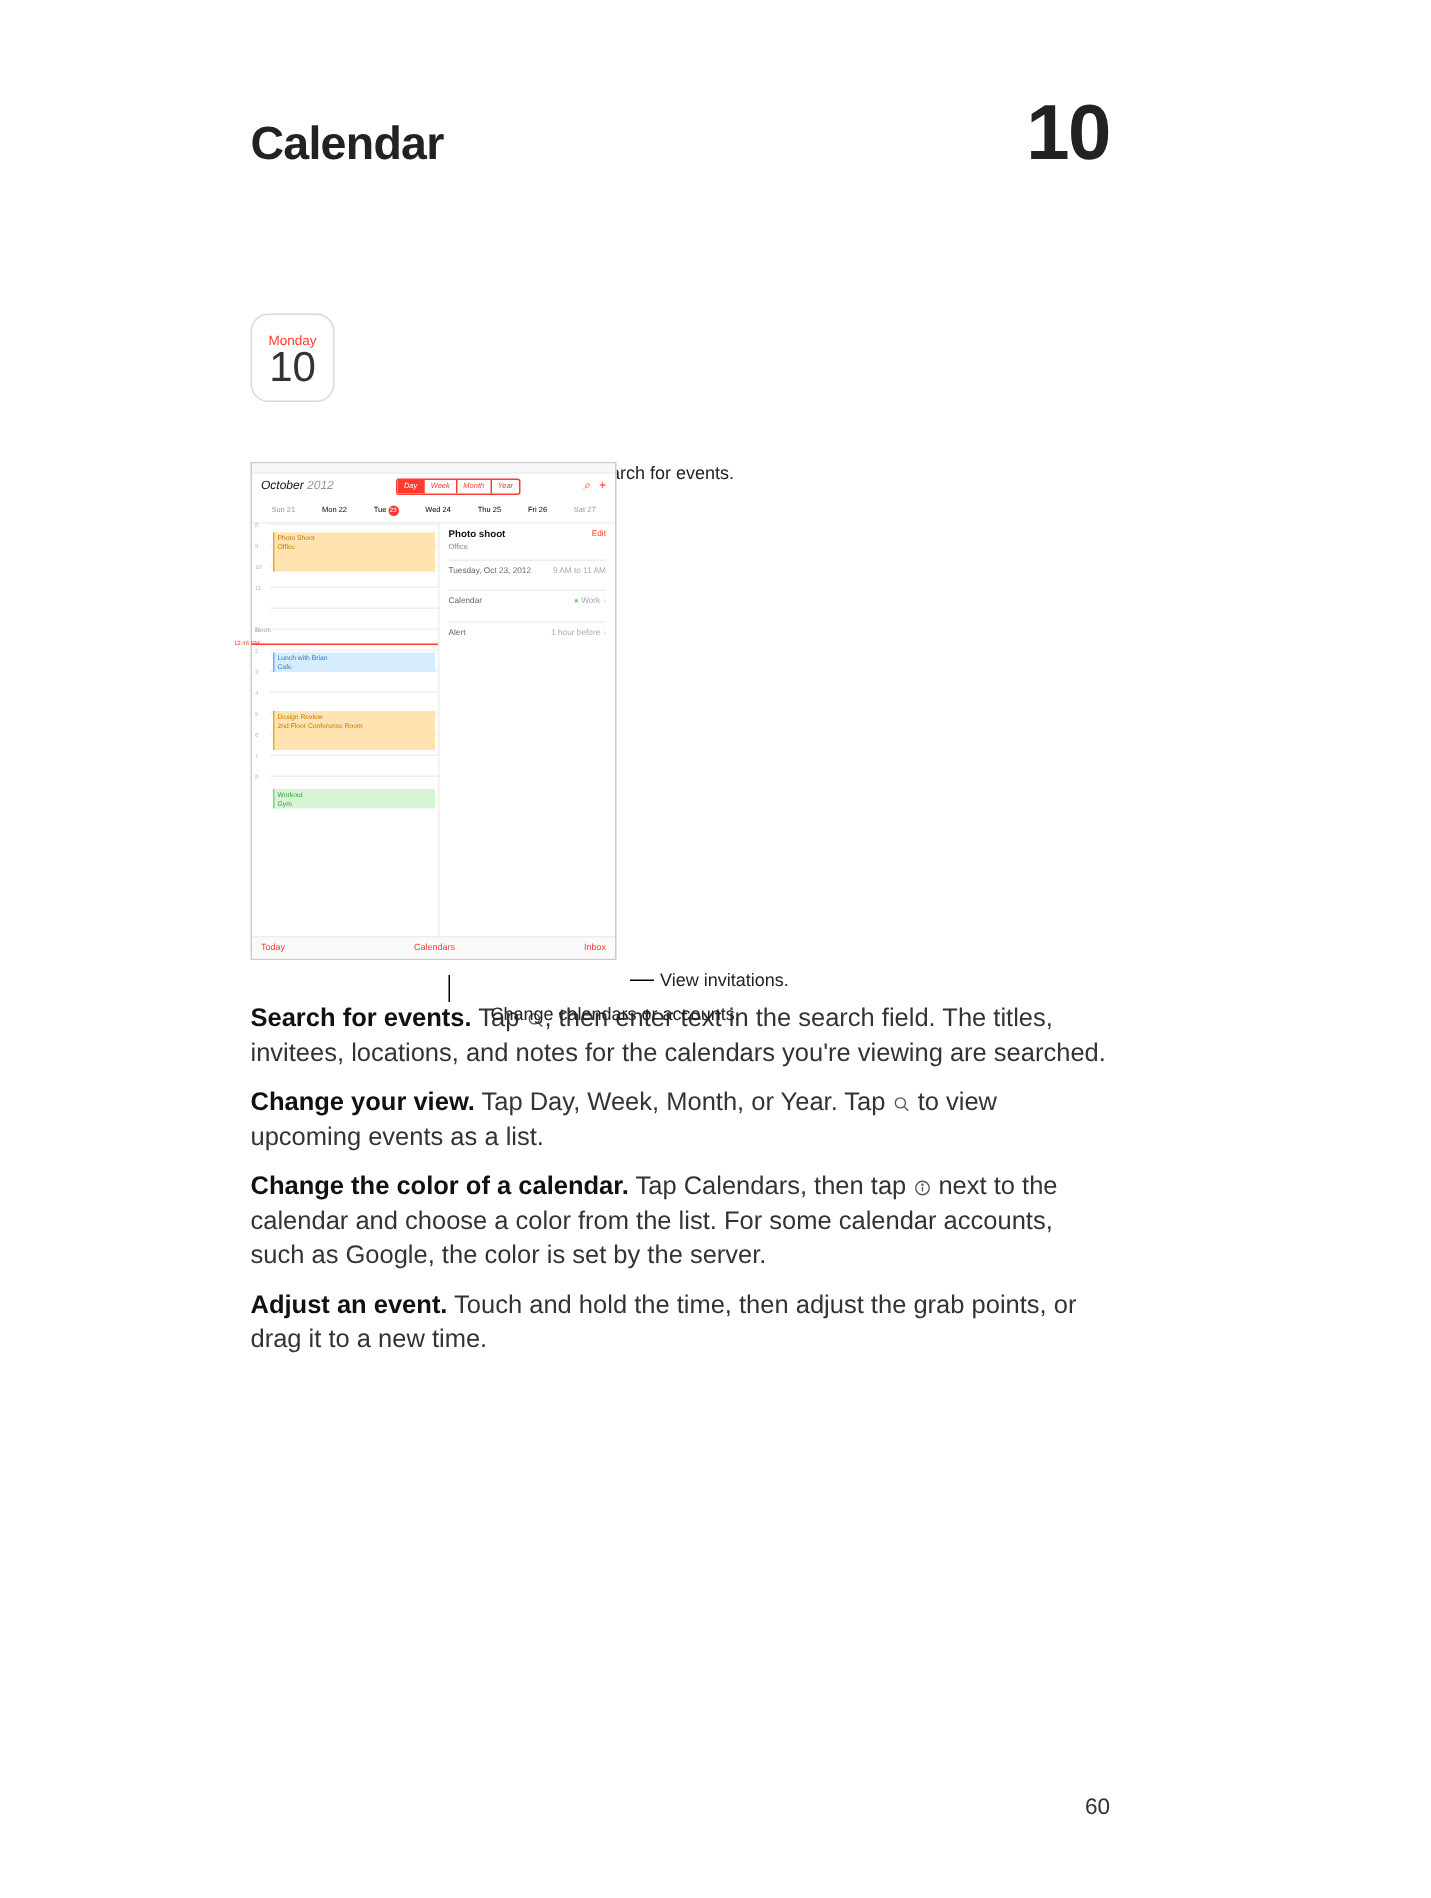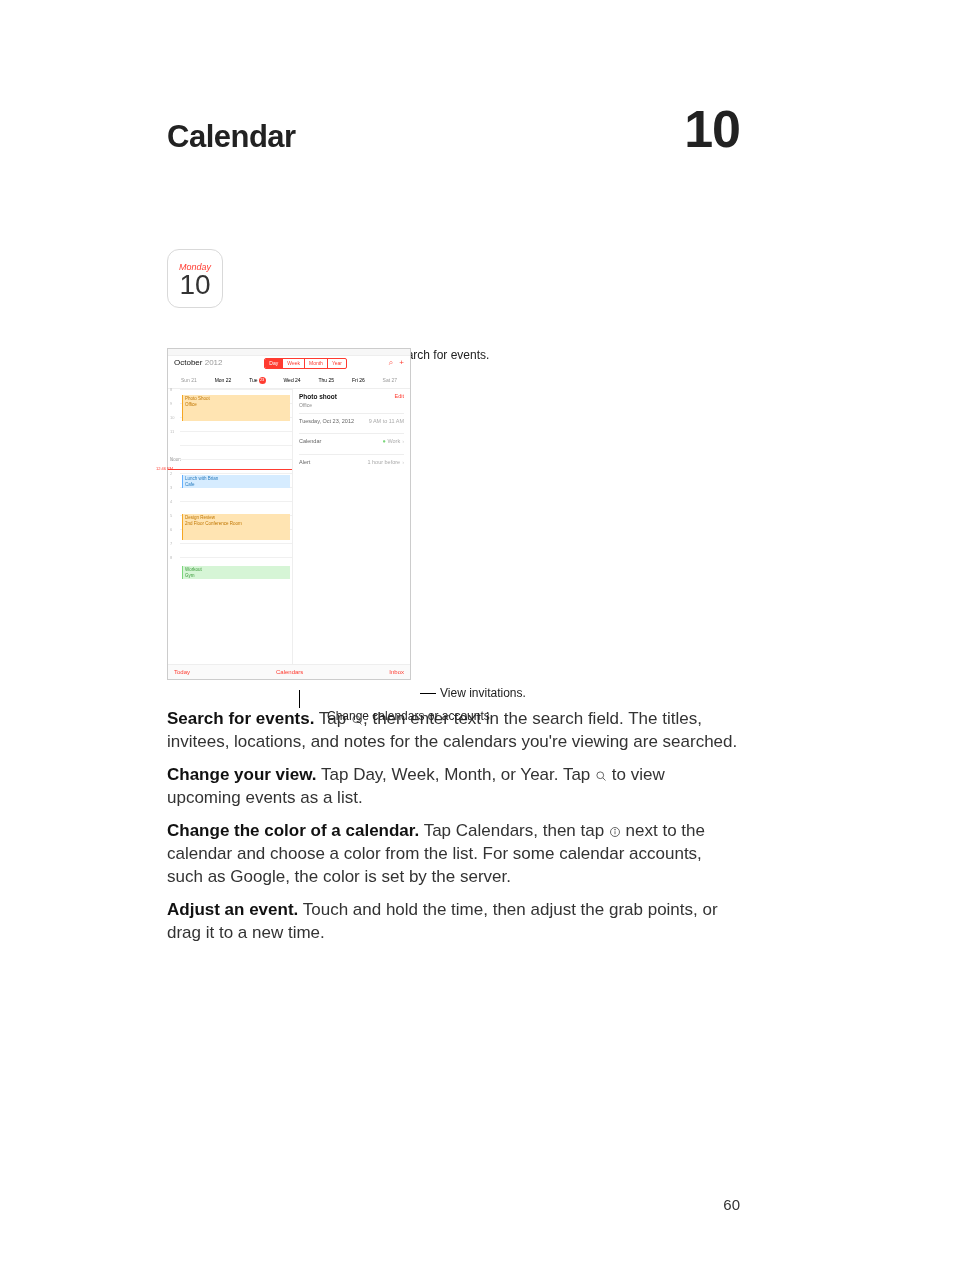--- a/index.html
+++ b/index.html
@@ -8,21 +8,21 @@
     background: #fff;
     color: #222;
     font-size: 13px;
     line-height: 1.35;
   }
   .page {
     width: 880px;
     min-height: 1265px;
     position: relative;
     box-sizing: border-box;
-    padding: 94px 140px 40px 167px;
+    padding: 54px 140px 40px 167px;
   }
   .chapter-header {
     display: flex;
     justify-content: space-between;
     align-items: baseline;
     margin-bottom: 85px;
   }
   .chapter-title {
     font-size: 31px;
     font-weight: 600;
@@ -44,21 +44,20 @@
     align-items: center;
     justify-content: center;
     background: #fff;
     margin-bottom: 40px;
     padding-top: 3px;
   }
   .app-icon-day {
     font-size: 9px;
     color: #ff3b30;
     margin-bottom: -2px;
-    font-style: italic;
   }
   .app-icon-date {
     font-size: 28px;
     font-weight: 200;
     color: #333;
     line-height: 1;
   }
   .section-title {
     color: #2a7dbf;
     font-size: 22px;
@@ -123,24 +122,25 @@
     font-size: 6px;
     color: #666;
   }
   .device-statusbar {
     height: 6px;
     background: #f7f7f7;
     border-bottom: 1px solid #eee;
   }
   .device-header {
     display: flex;
-    align-items: flex-start;
+    align-items: center;
     justify-content: space-between;
     padding: 2px 6px;
     height: 12px;
+    font-style: italic;
   }
   .device-title { font-size: 8px; color: #111; font-weight: 500; }
   .device-title .year { color: #999; font-weight: 400; }
   .segmented {
     display: flex;
     border: 0.5px solid #ff3b30;
     border-radius: 2px;
     overflow: hidden;
     height: 9px;
     font-size: 5px;

